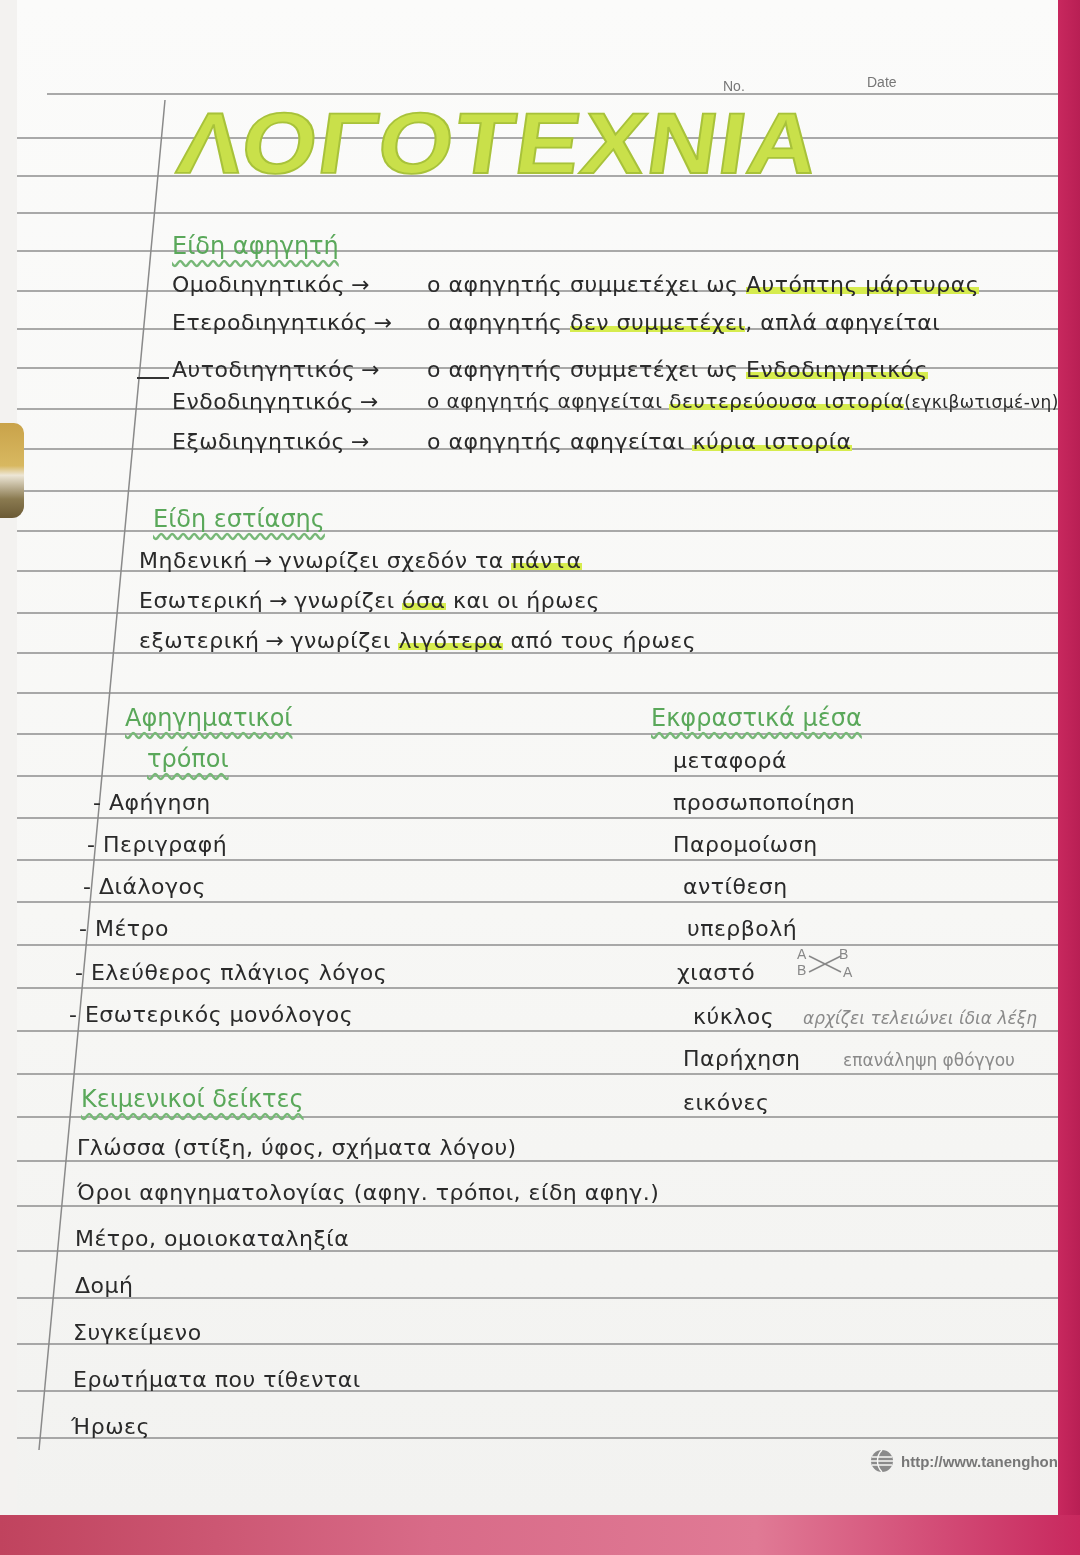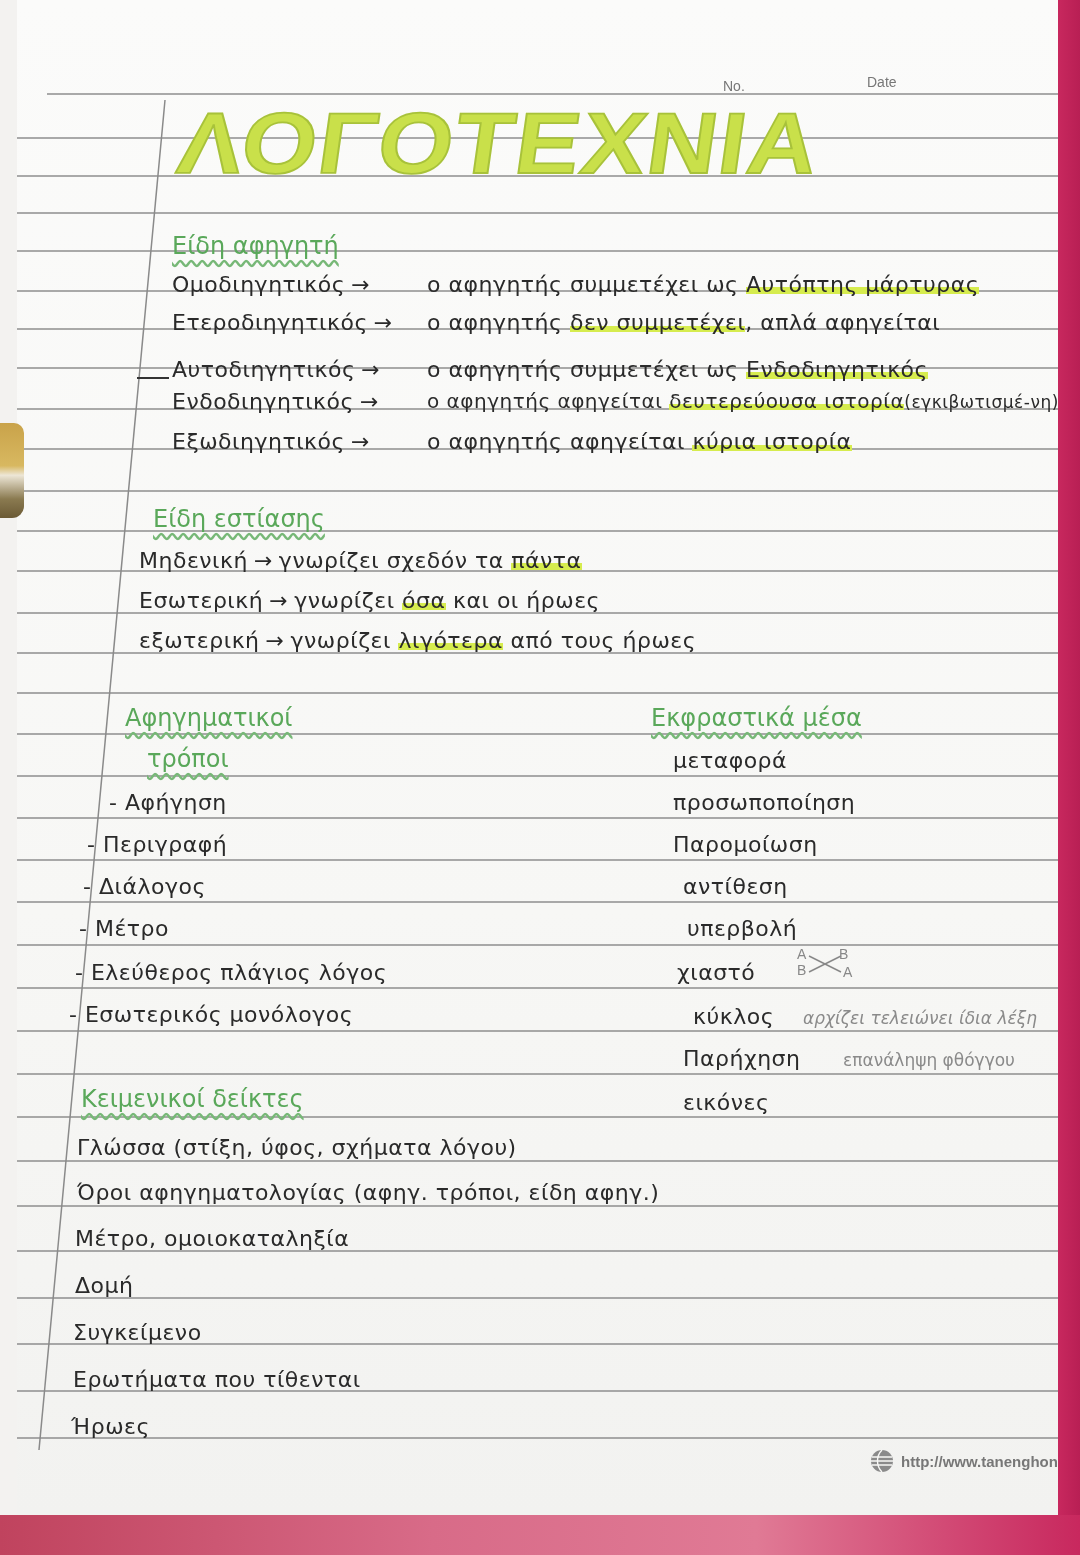--- a/index.html
+++ b/index.html
@@ -161,21 +161,21 @@
   <div class="hw" style="left:122px;top:548px;">
     <span>Μηδενική</span><span class="arrow">→</span><span>γνωρίζει σχεδόν τα </span><span class="hl">πάντα</span><span></span>
   </div>
   <div class="hw" style="left:122px;top:628px;">
     <span>εξωτερική</span><span class="arrow">→</span><span>γνωρίζει </span><span class="hl">λιγότερα</span><span> από τους ήρωες</span>
   </div>
 
   <div class="heading" style="left:108px;top:704px;">Αφηγηματικοί</div>
   <div class="heading" style="left:130px;top:745px;">τρόποι</div>
 
-  <div class="hw" style="left:76px;top:790px;margin-left:16px;"><span>-</span> <span>Αφήγηση</span></div>
+  <div class="hw" style="left:76px;top:790px;"><span>-</span> <span>Αφήγηση</span></div>
   <div class="hw" style="left:70px;top:832px;"><span>-</span> <span>Περιγραφή</span></div>
   <div class="hw" style="left:66px;top:874px;"><span>-</span> <span>Διάλογος</span></div>
   <div class="hw" style="left:62px;top:916px;"><span>-</span> <span>Μέτρο</span></div>
   <div class="hw" style="left:58px;top:960px;"><span>-</span> <span>Ελεύθερος πλάγιος λόγος</span></div>
   <div class="hw" style="left:52px;top:1002px;"><span>-</span> <span>Εσωτερικός μονόλογος</span></div>
 
   <div class="heading" style="left:634px;top:704px;">Εκφραστικά μέσα</div>
 
   <div class="hw" style="left:656px;top:748px;">μεταφορά</div>
   <div class="hw" style="left:656px;top:790px;">προσωποποίηση</div>

